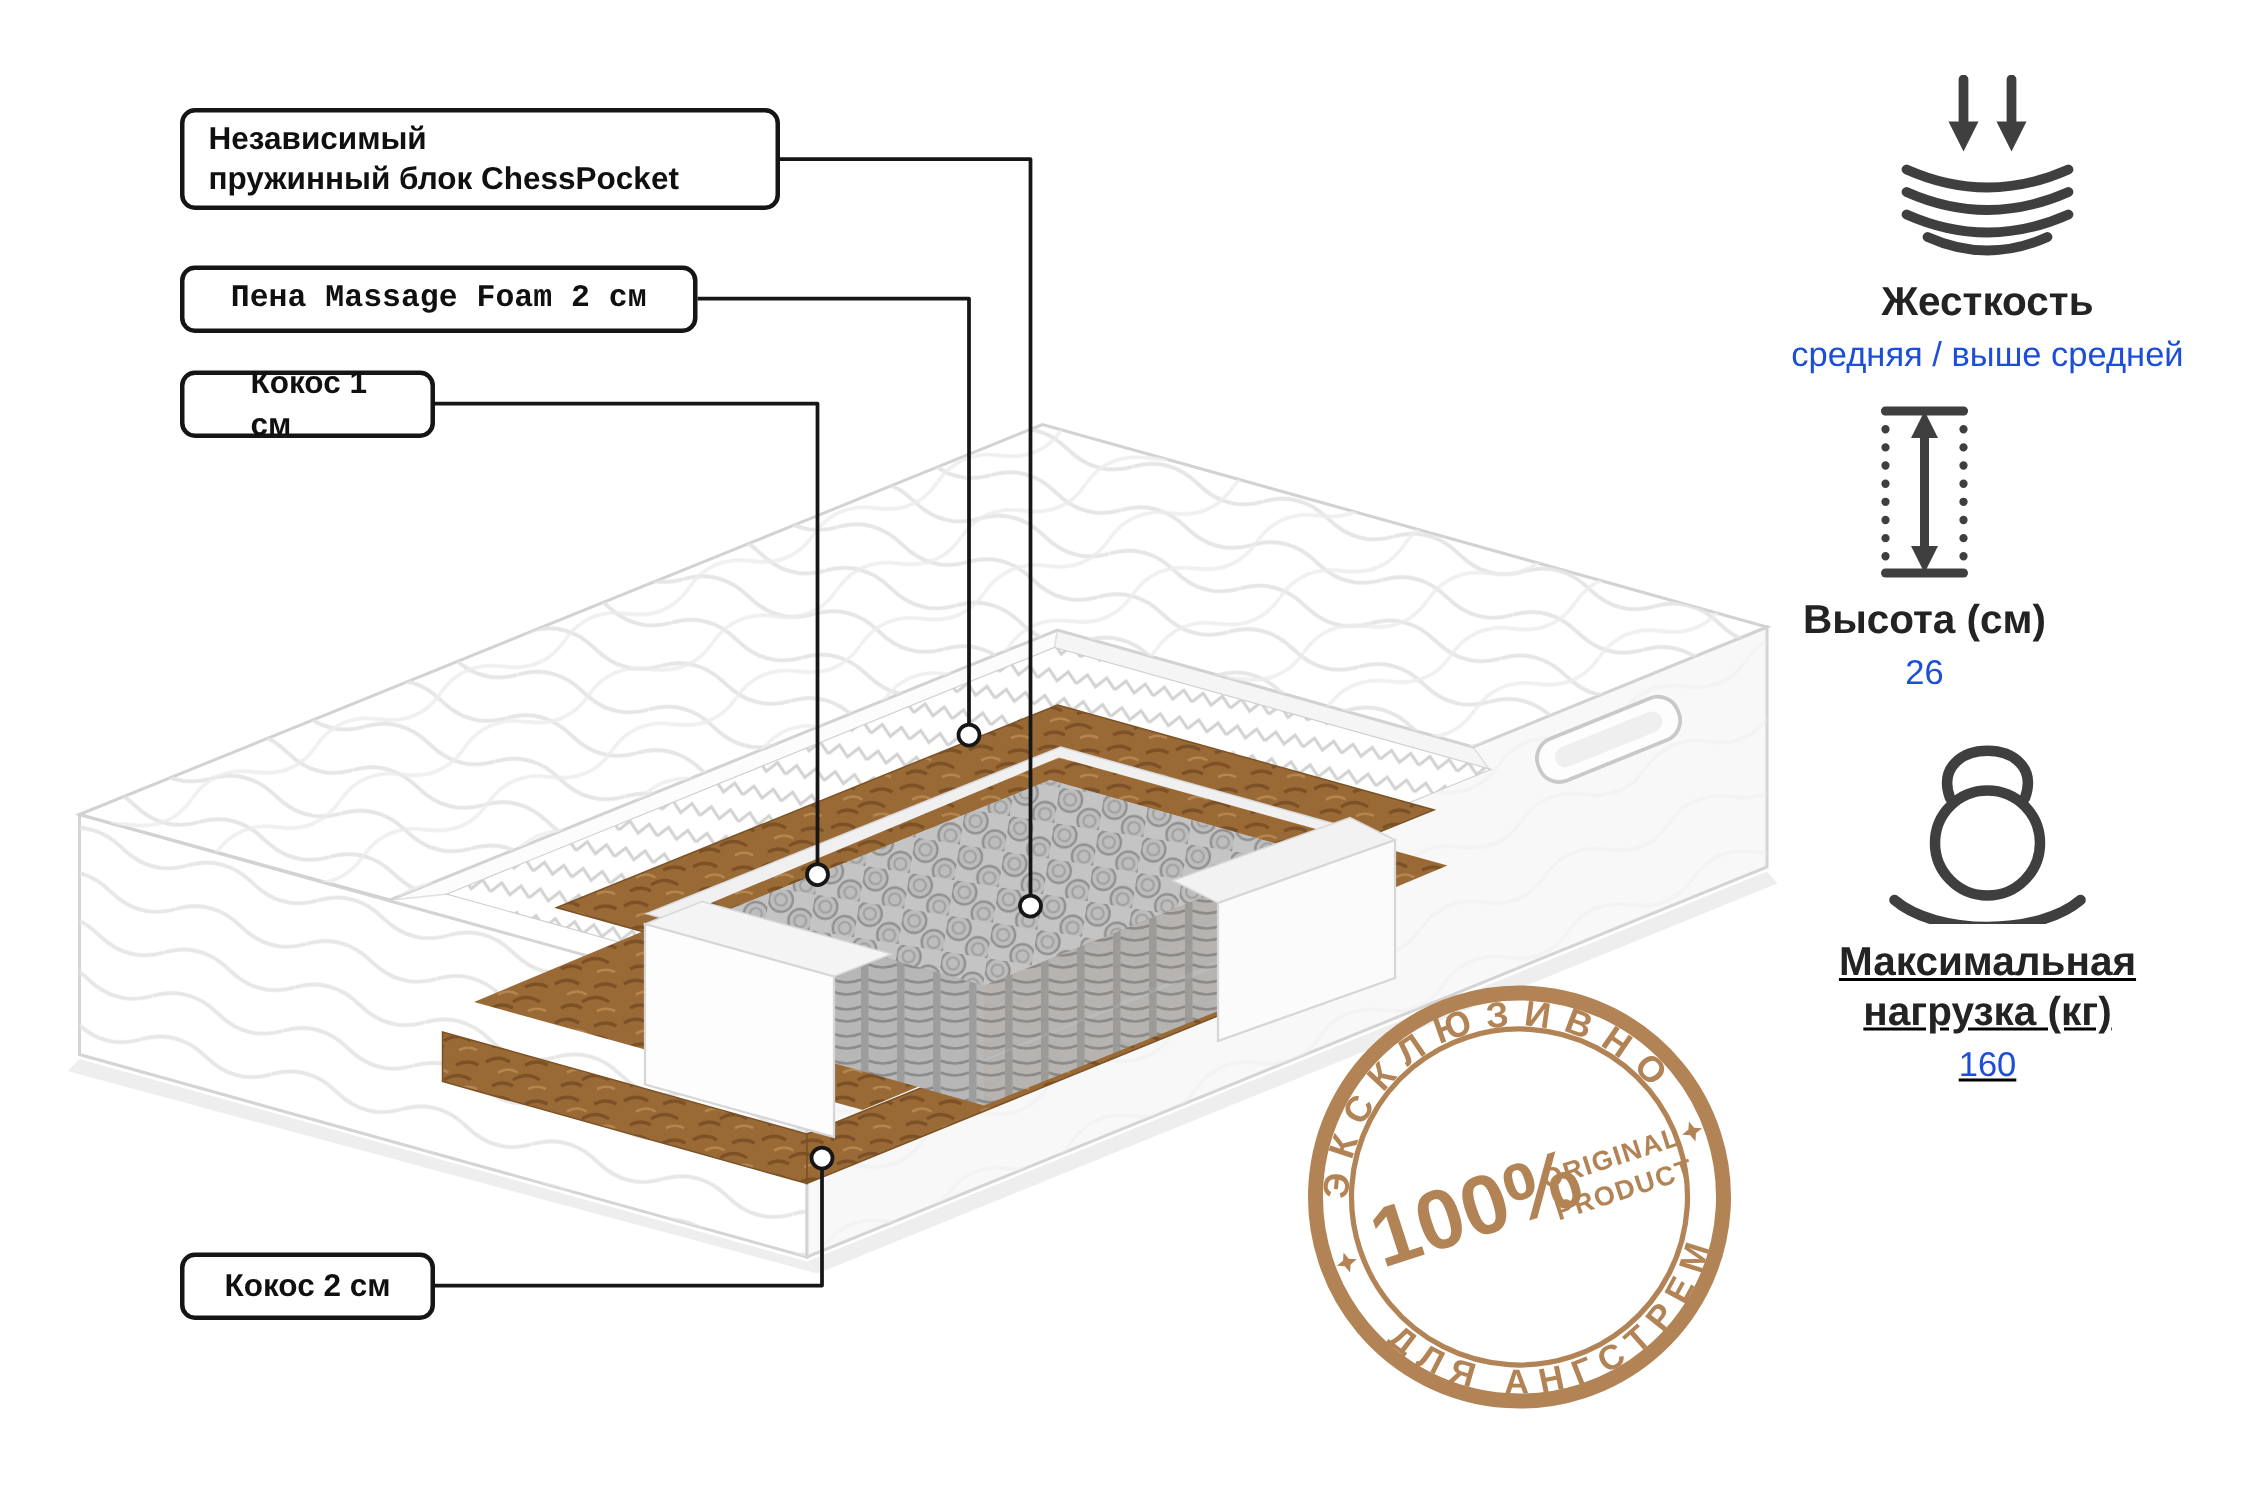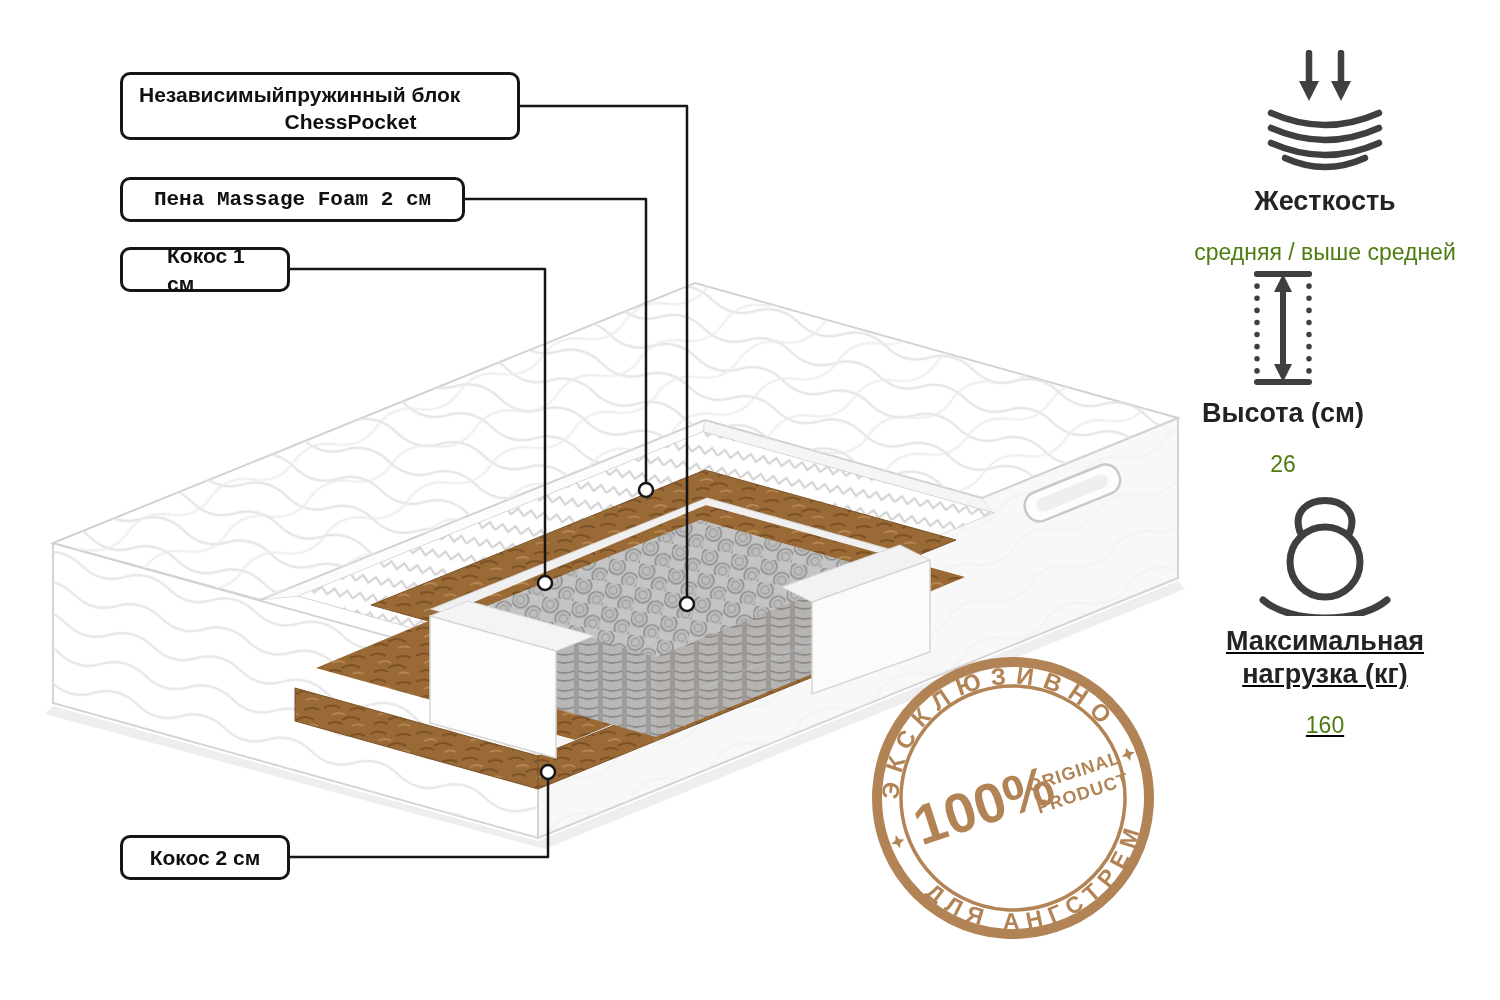--- a/index.html
+++ b/index.html
@@ -1,34 +1,34 @@
 <!DOCTYPE html>
 <html><head>
 <meta charset="utf-8">
 <style>
   html,body{margin:0;padding:0;background:#ffffff;}
   .canvas{position:relative;width:1500px;height:1000px;background:#fff;overflow:hidden;
           font-family:"Liberation Sans",sans-serif;}
   .scene{position:absolute;left:0;top:0;}
   .callout{position:absolute;background:#fff;border:3px solid #151515;border-radius:10px;
            padding:6px 16px;font-weight:700;font-size:21px;color:#101010;line-height:1.3;
-           box-sizing:border-box;display:flex;flex-direction:row;justify-content:center;}
+           box-sizing:border-box;display:flex;flex-direction:column;justify-content:center;}
   .callout.center{align-items:center;}
   #co1{left:120px;top:72px;width:400px;height:68px;}
   #co2{left:120px;top:177px;width:345px;height:45px;font-family:Liberation Mono, monospace;}
   #co3{left:120px;top:247px;width:170px;height:45px;padding-left:44px;}
   #co4{left:120px;top:835px;width:170px;height:45px;}
   .spec{position:absolute;width:330px;text-align:center;}
   #spec1{left:1160px;top:50px;}
   #spec2{left:1118px;top:268px;}
   #spec3{left:1160px;top:476px;text-decoration:underline;}
   .spec svg{display:block;margin:0 auto;}
   .spec-title{font-weight:700;font-size:27px;margin-top:10px;color:#232323;}
   .spec-title.line2{margin-top:2px;}
-  .spec-value{font-size:23px;margin-top:22px;color:#4d7c0f;}
+  .spec-value{font-size:23px;margin-top:6px;color:#1d4ed8;}
   .st-big{font-size:56px;font-weight:700;}
   .st-word{font-size:18px;font-weight:700;letter-spacing:1px;}
   .st-arc{font-size:24px;font-weight:700;letter-spacing:9px;}
   .st-arc-b{font-size:23px;font-weight:700;letter-spacing:8px;}
 </style>
 </head>
 <body>
 
 <div class="canvas">
 

